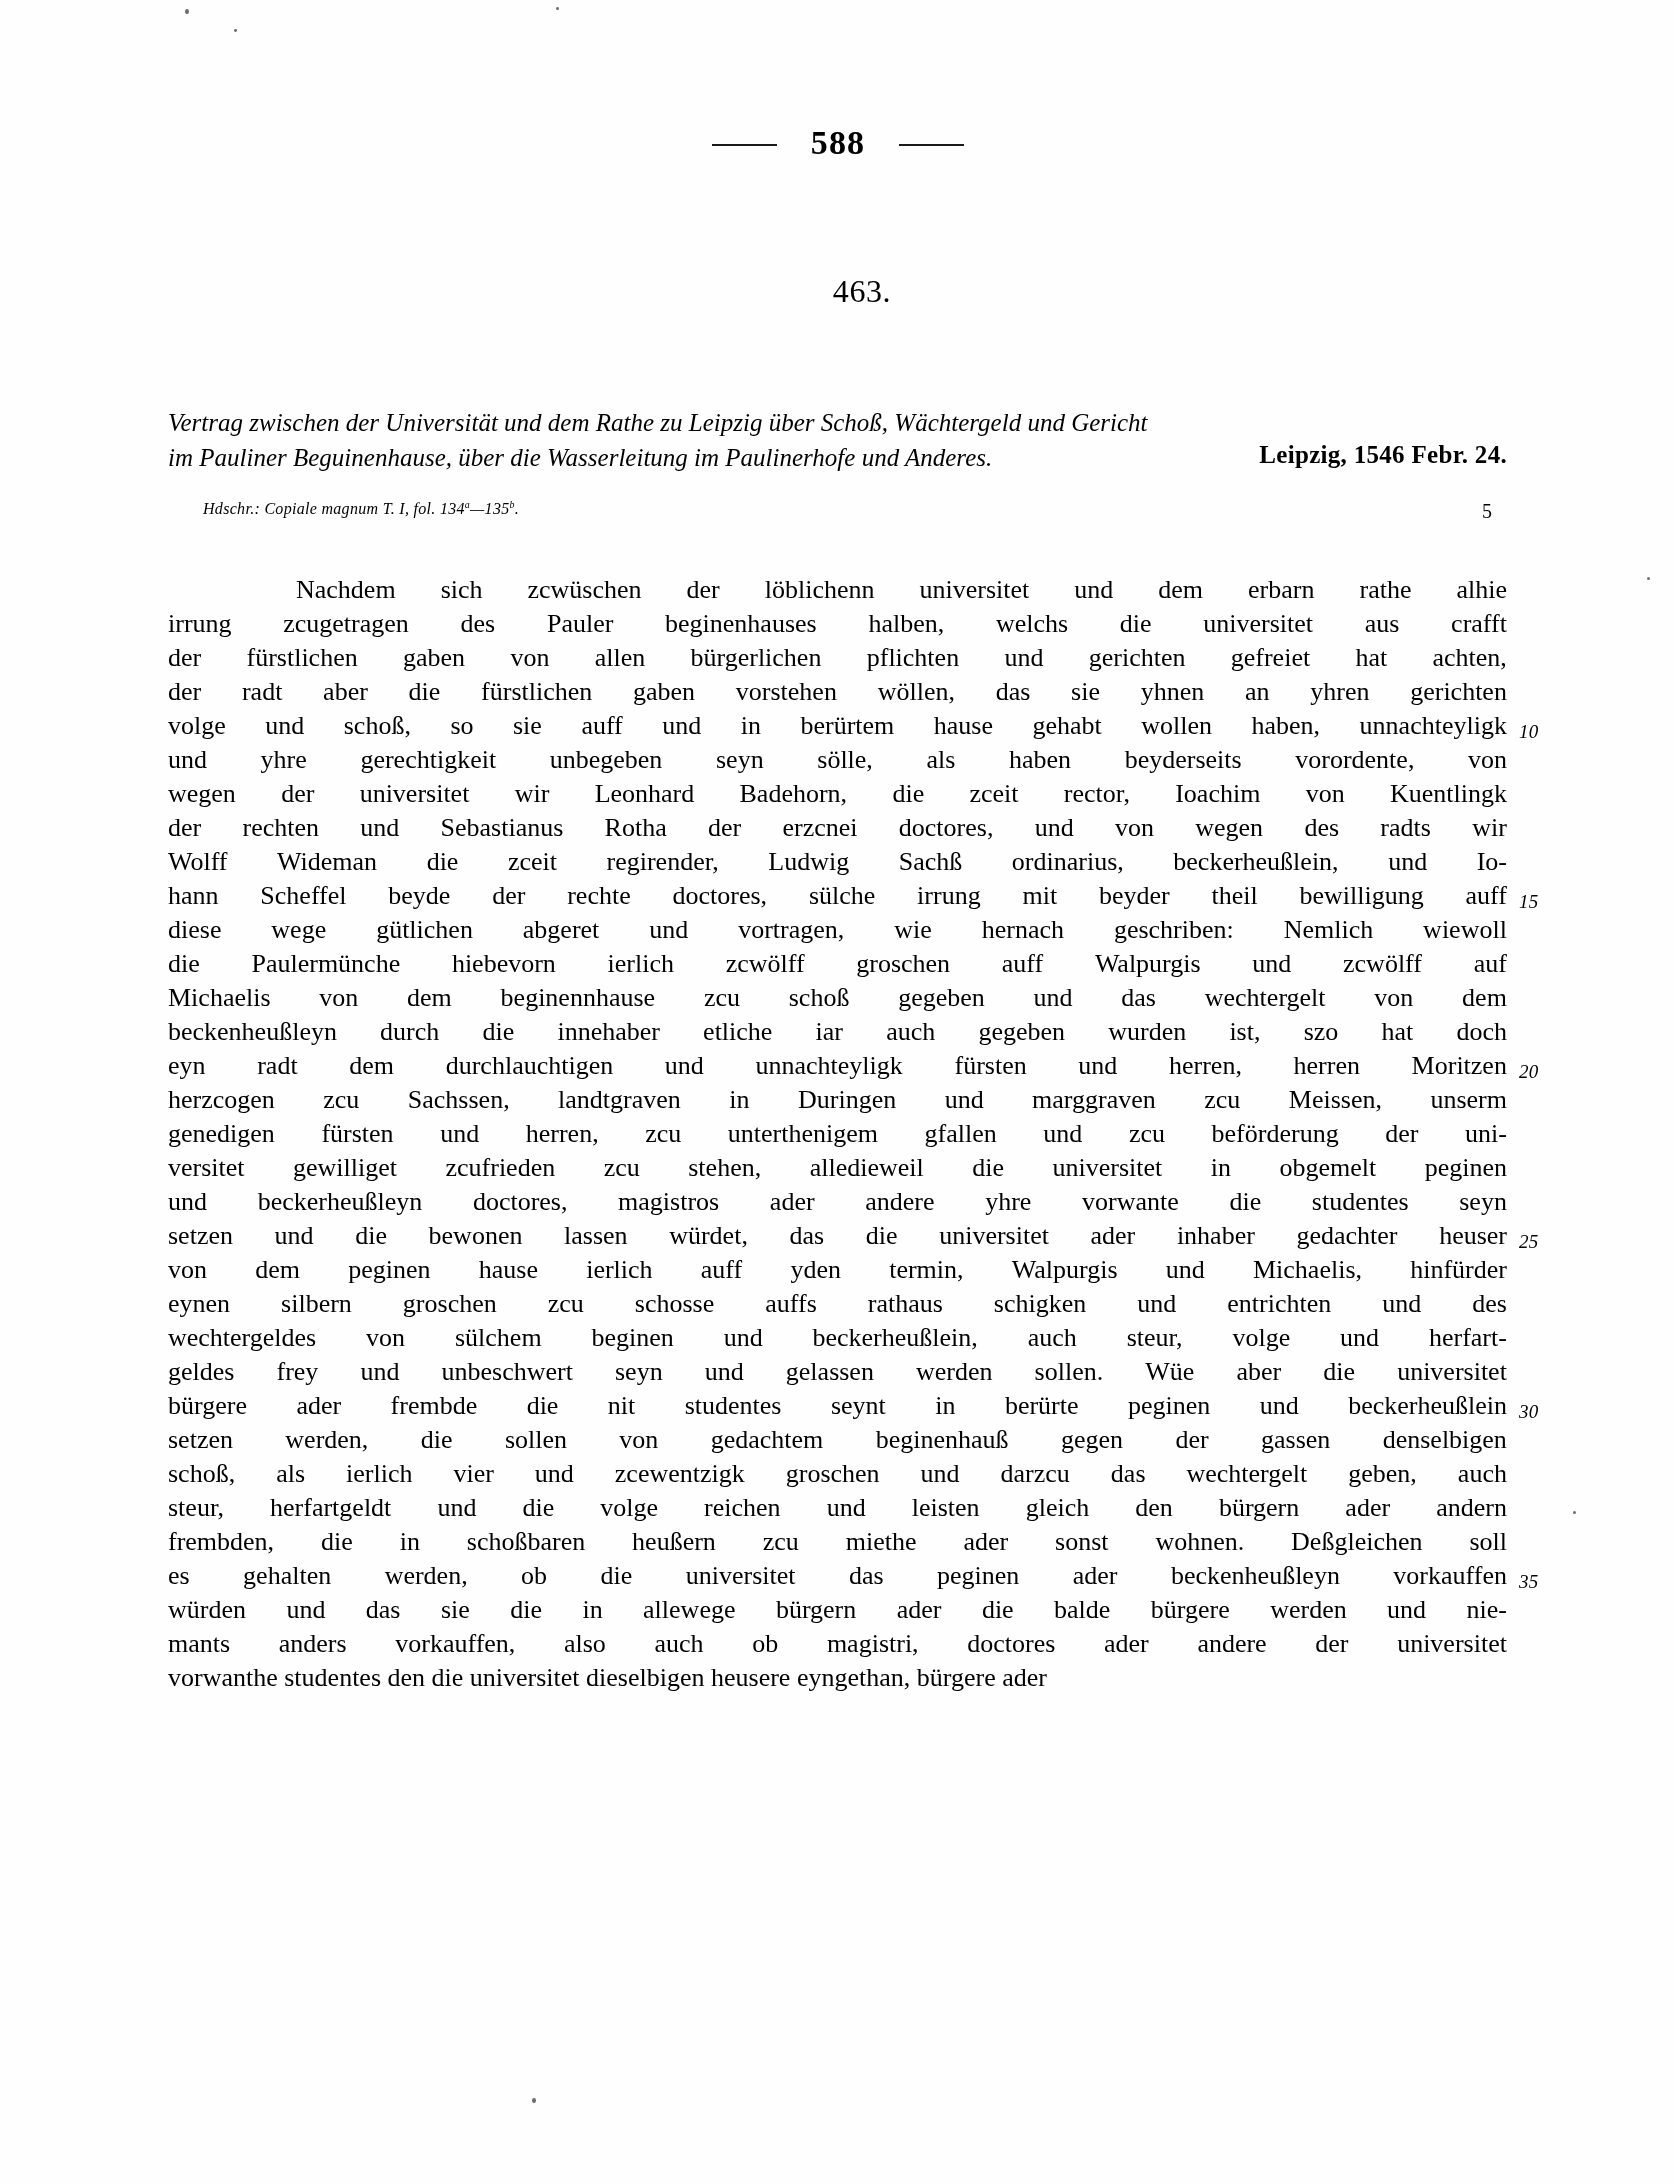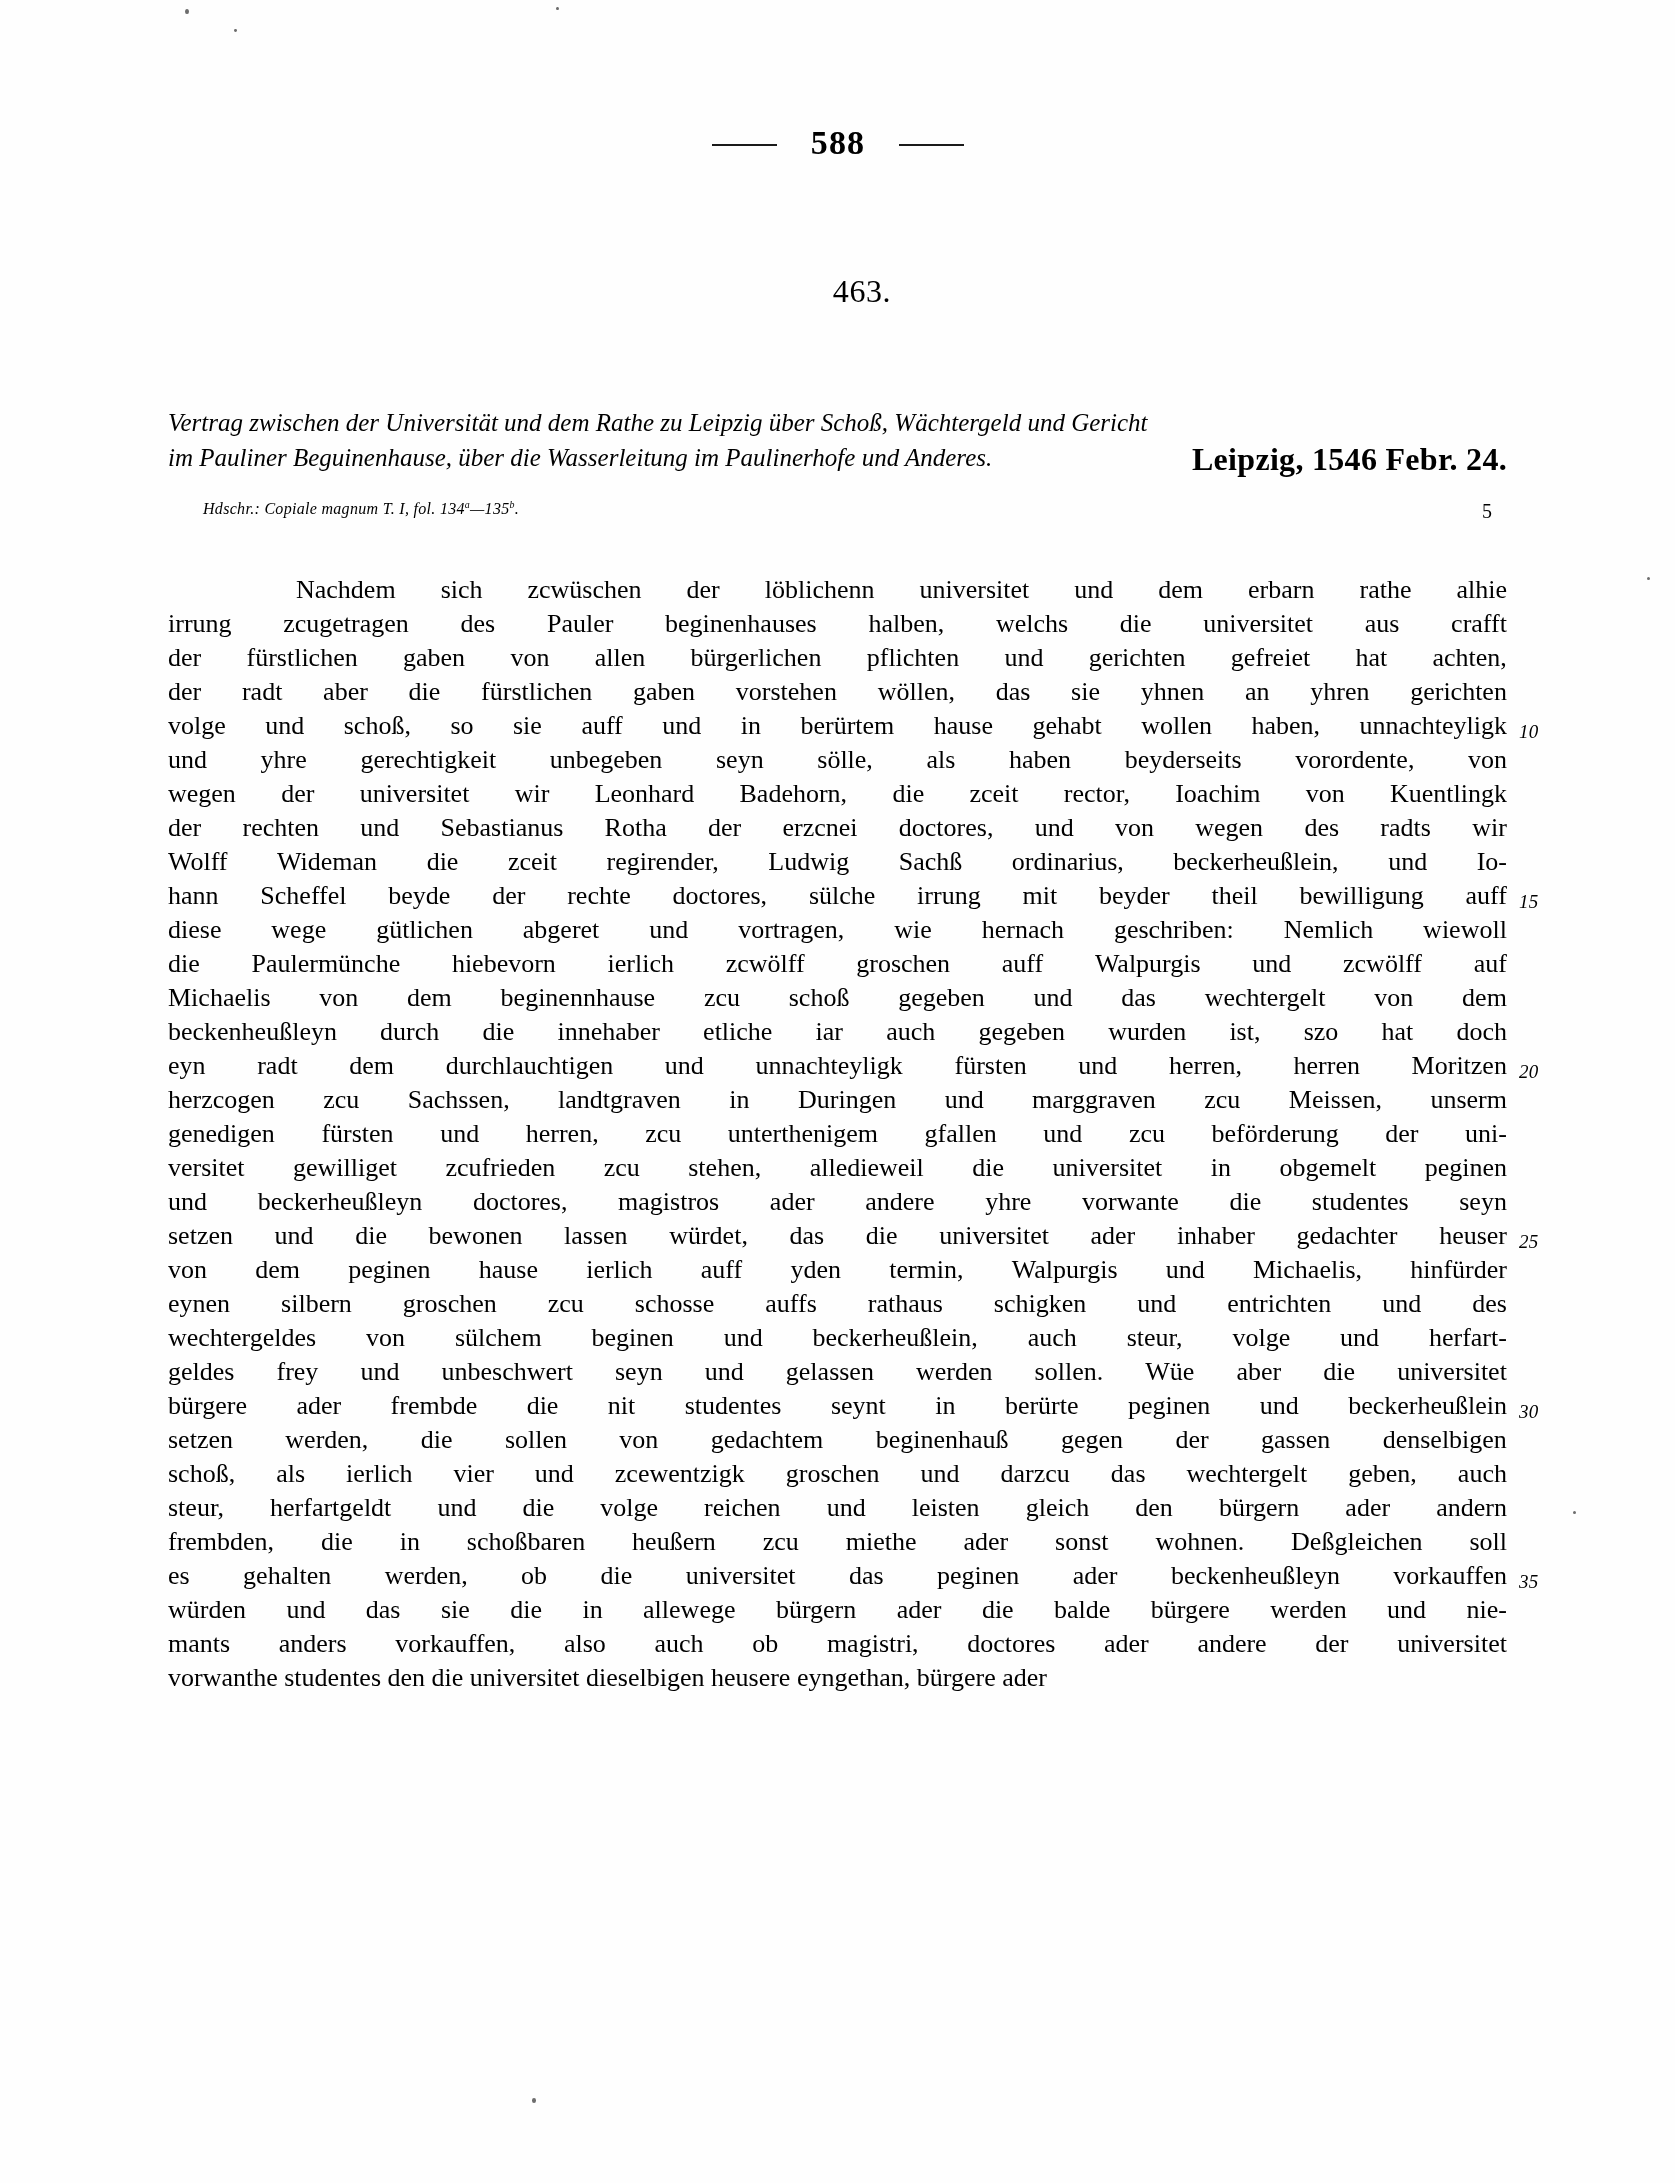--- a/index.html
+++ b/index.html
@@ -77,21 +77,21 @@
   .regest .ln2 { display: block; }
 
   
   .place-date {
     position: absolute;
     top: 441px;
     left: 168px;
     width: 1339px;
     text-align: right;
     font-weight: bold;
-    font-size: 32px;
+    font-size: 25px;
     letter-spacing: 0.3px;
   }
 
   
   .ms-note {
     position: absolute;
     top: 499px;
     left: 203px;
     font-style: italic;
     font-size: 16px;

